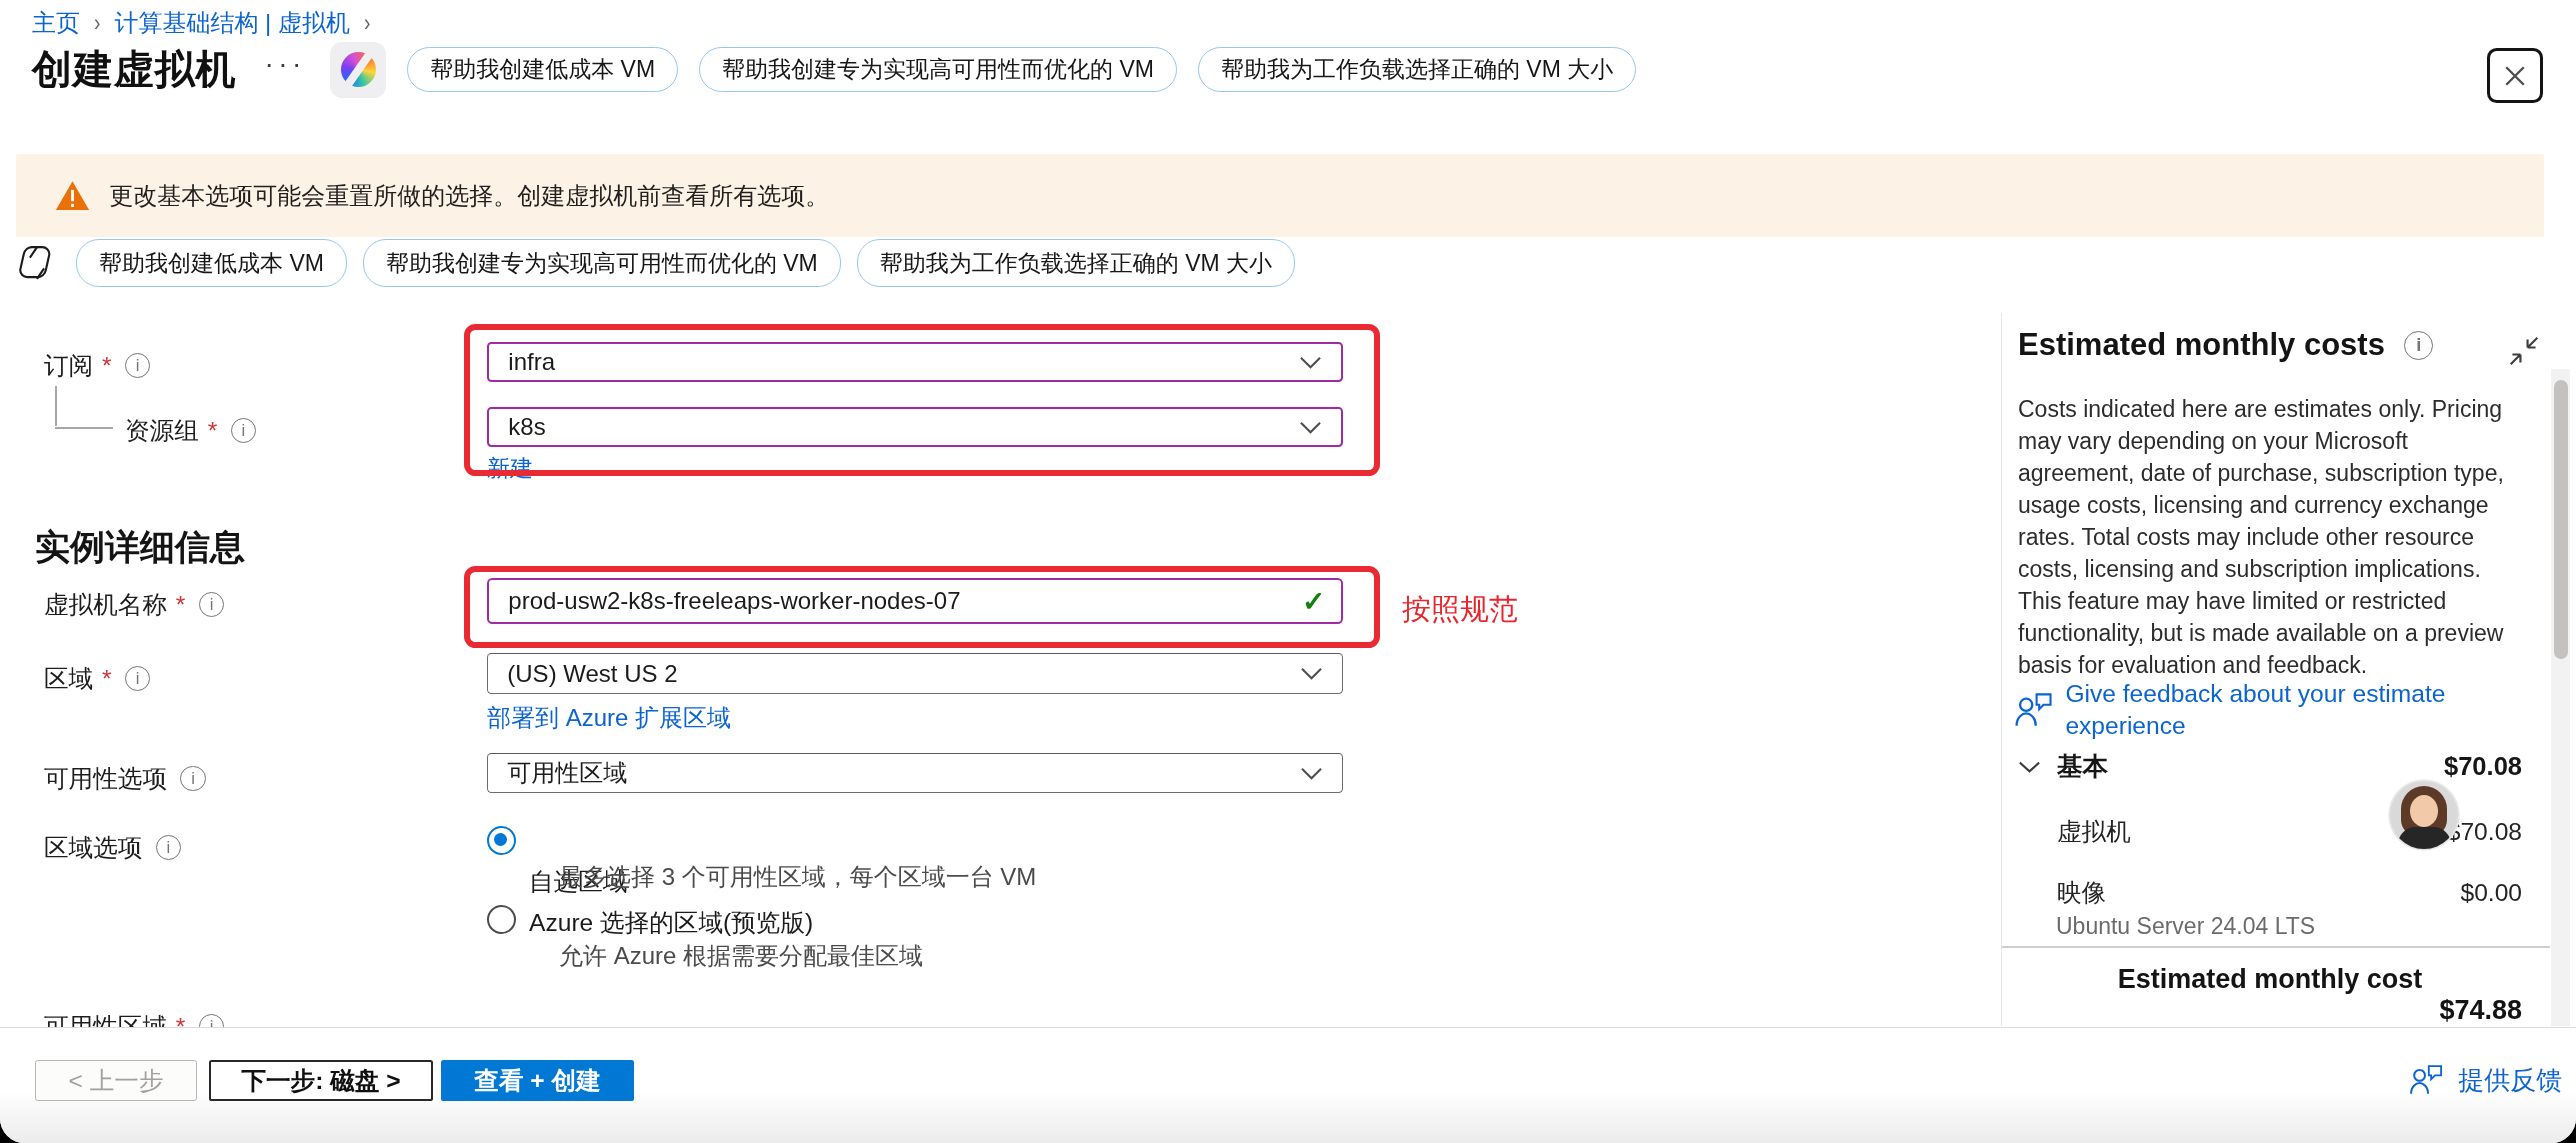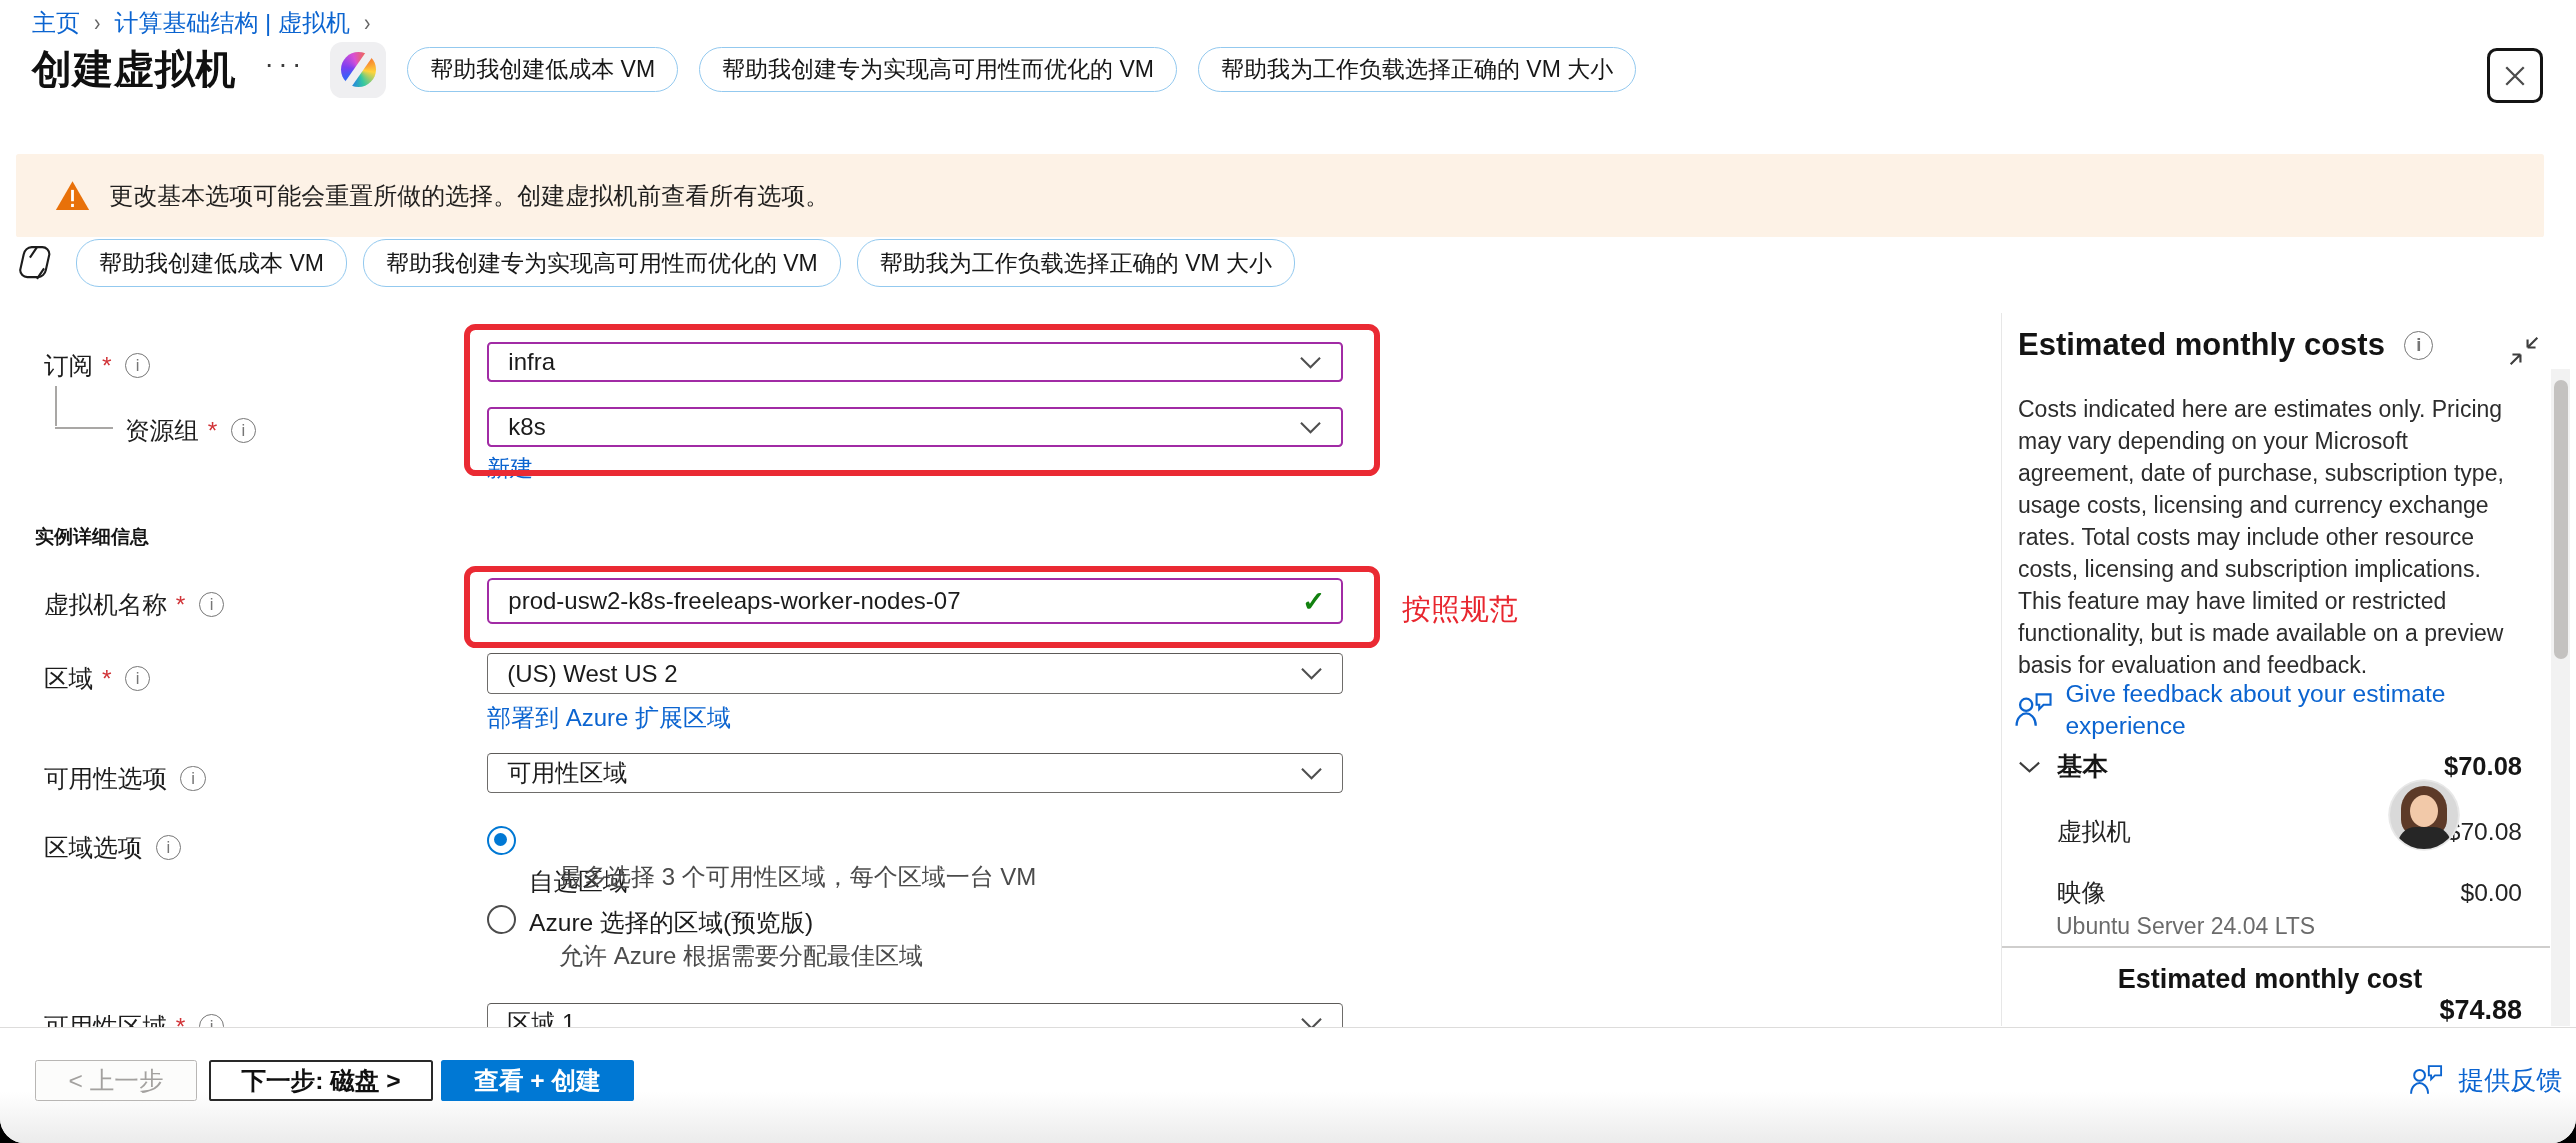--- a/index.html
+++ b/index.html
@@ -39,21 +39,21 @@
         display:flex;align-items:center;justify-content:space-between;padding:0 19.3px;font-size:24px;color:#1b1b1b;cursor:pointer;z-index:1;}
   .field.purple{border:2.6px solid #a12ba5;}
   .field.gray{border:1.8px solid #6e6c6a;border-top-color:#5c5a58;}
   .input-wrap{position:absolute;left:487px;top:578px;width:856px;height:46px;z-index:1;}
   .vm-input{width:100%;height:100%;box-sizing:border-box;border:2.6px solid #a12ba5;border-radius:5.3px;
         font-family:"Liberation Sans",sans-serif;font-size:24px;color:#1b1b1b;padding:0 56px 0 19.3px;outline:none;}
   .check{position:absolute;right:17.6px;top:7px;color:#12810f;font-size:28px;font-weight:700;}
   .red-rect{position:absolute;border:6.1px solid #ea2a33;border-radius:11.4px;pointer-events:none;z-index:4;}
   .annotation{position:absolute;left:1402px;top:590px;font-size:29px;color:#e8262e;z-index:1;}
   .link{position:absolute;color:#0b64d0;font-size:23px;cursor:pointer;z-index:1;}
-  .section-h{position:absolute;left:35px;top:524px;font-size:19px;font-weight:700;color:#141414;z-index:1;}
+  .section-h{position:absolute;left:35px;top:524px;font-size:35px;font-weight:700;color:#141414;z-index:1;}
   .radio{position:absolute;left:487px;width:29px;height:29px;box-sizing:border-box;border-radius:50%;background:#fff;cursor:pointer;z-index:1;}
   .radio.sel{border:2.6px solid #0078d4;}
   .radio.sel:after{content:"";position:absolute;left:5.3px;top:5.3px;width:13px;height:13px;border-radius:50%;background:#0078d4;}
   .radio.unsel{border:2.6px solid #4c4c4c;}
   .radio-label{position:absolute;left:529px;font-size:24.6px;color:#1b1b1b;z-index:1;cursor:pointer;}
   .radio-desc{position:absolute;left:559px;font-size:24px;color:#4b4b4b;z-index:1;}
   
   .v-divider{position:absolute;left:2001px;top:313px;width:0.9px;height:713px;background:#e7e7e7;}
   .p-title{position:absolute;left:2018px;top:327px;display:flex;align-items:center;gap:14px;font-size:31px;font-weight:700;color:#141414;z-index:1;}
   .p-collapse{position:absolute;left:2508px;top:335px;width:32px;height:32px;cursor:pointer;z-index:1;}
@@ -208,26 +208,20 @@
   <span class="radio-desc" style="top:861px;">最多选择 3 个可用性区域，每个区域一台 VM</span>
   <div class="radio unsel" style="top:905px;"></div>
   <span class="radio-label" style="top:906px;">Azure 选择的区域(预览版)</span>
   <span class="radio-desc" style="top:940px;">允许 Azure 根据需要分配最佳区域</span>
 
   <div class="flabel" style="top:1010px;">
     <span>可用性区域</span>
       <span class="req">*</span>
     <span class="info-icon">i</span>
   </div>
-  <div class="field gray" style="top:1003px;">
-    <span>区域 1</span>
-    <svg class="chev" width="23" height="13" viewBox="0 0 26 15">
-        <path d="M2 2 L13 13 L24 2" fill="none" stroke="#4f4f4f" stroke-width="2.4"></path>
-      </svg>
-  </div>
 
   <div class="v-divider"></div>
   <div class="p-title">
     <span>Estimated monthly costs</span>
     <span class="info-icon" style="width:29px;height:29px;font-size:18.4px;">i</span>
   </div>
   <svg class="p-collapse" viewBox="0 0 36 36">
     <path d="M33 3 L22 14 M22 14 L22 5 M22 14 L31 14" fill="none" stroke="#3e3e3e" stroke-width="2.4"></path>
     <path d="M3 33 L14 22 M14 22 L14 31 M14 22 L5 22" fill="none" stroke="#3e3e3e" stroke-width="2.4"></path>
   </svg>

